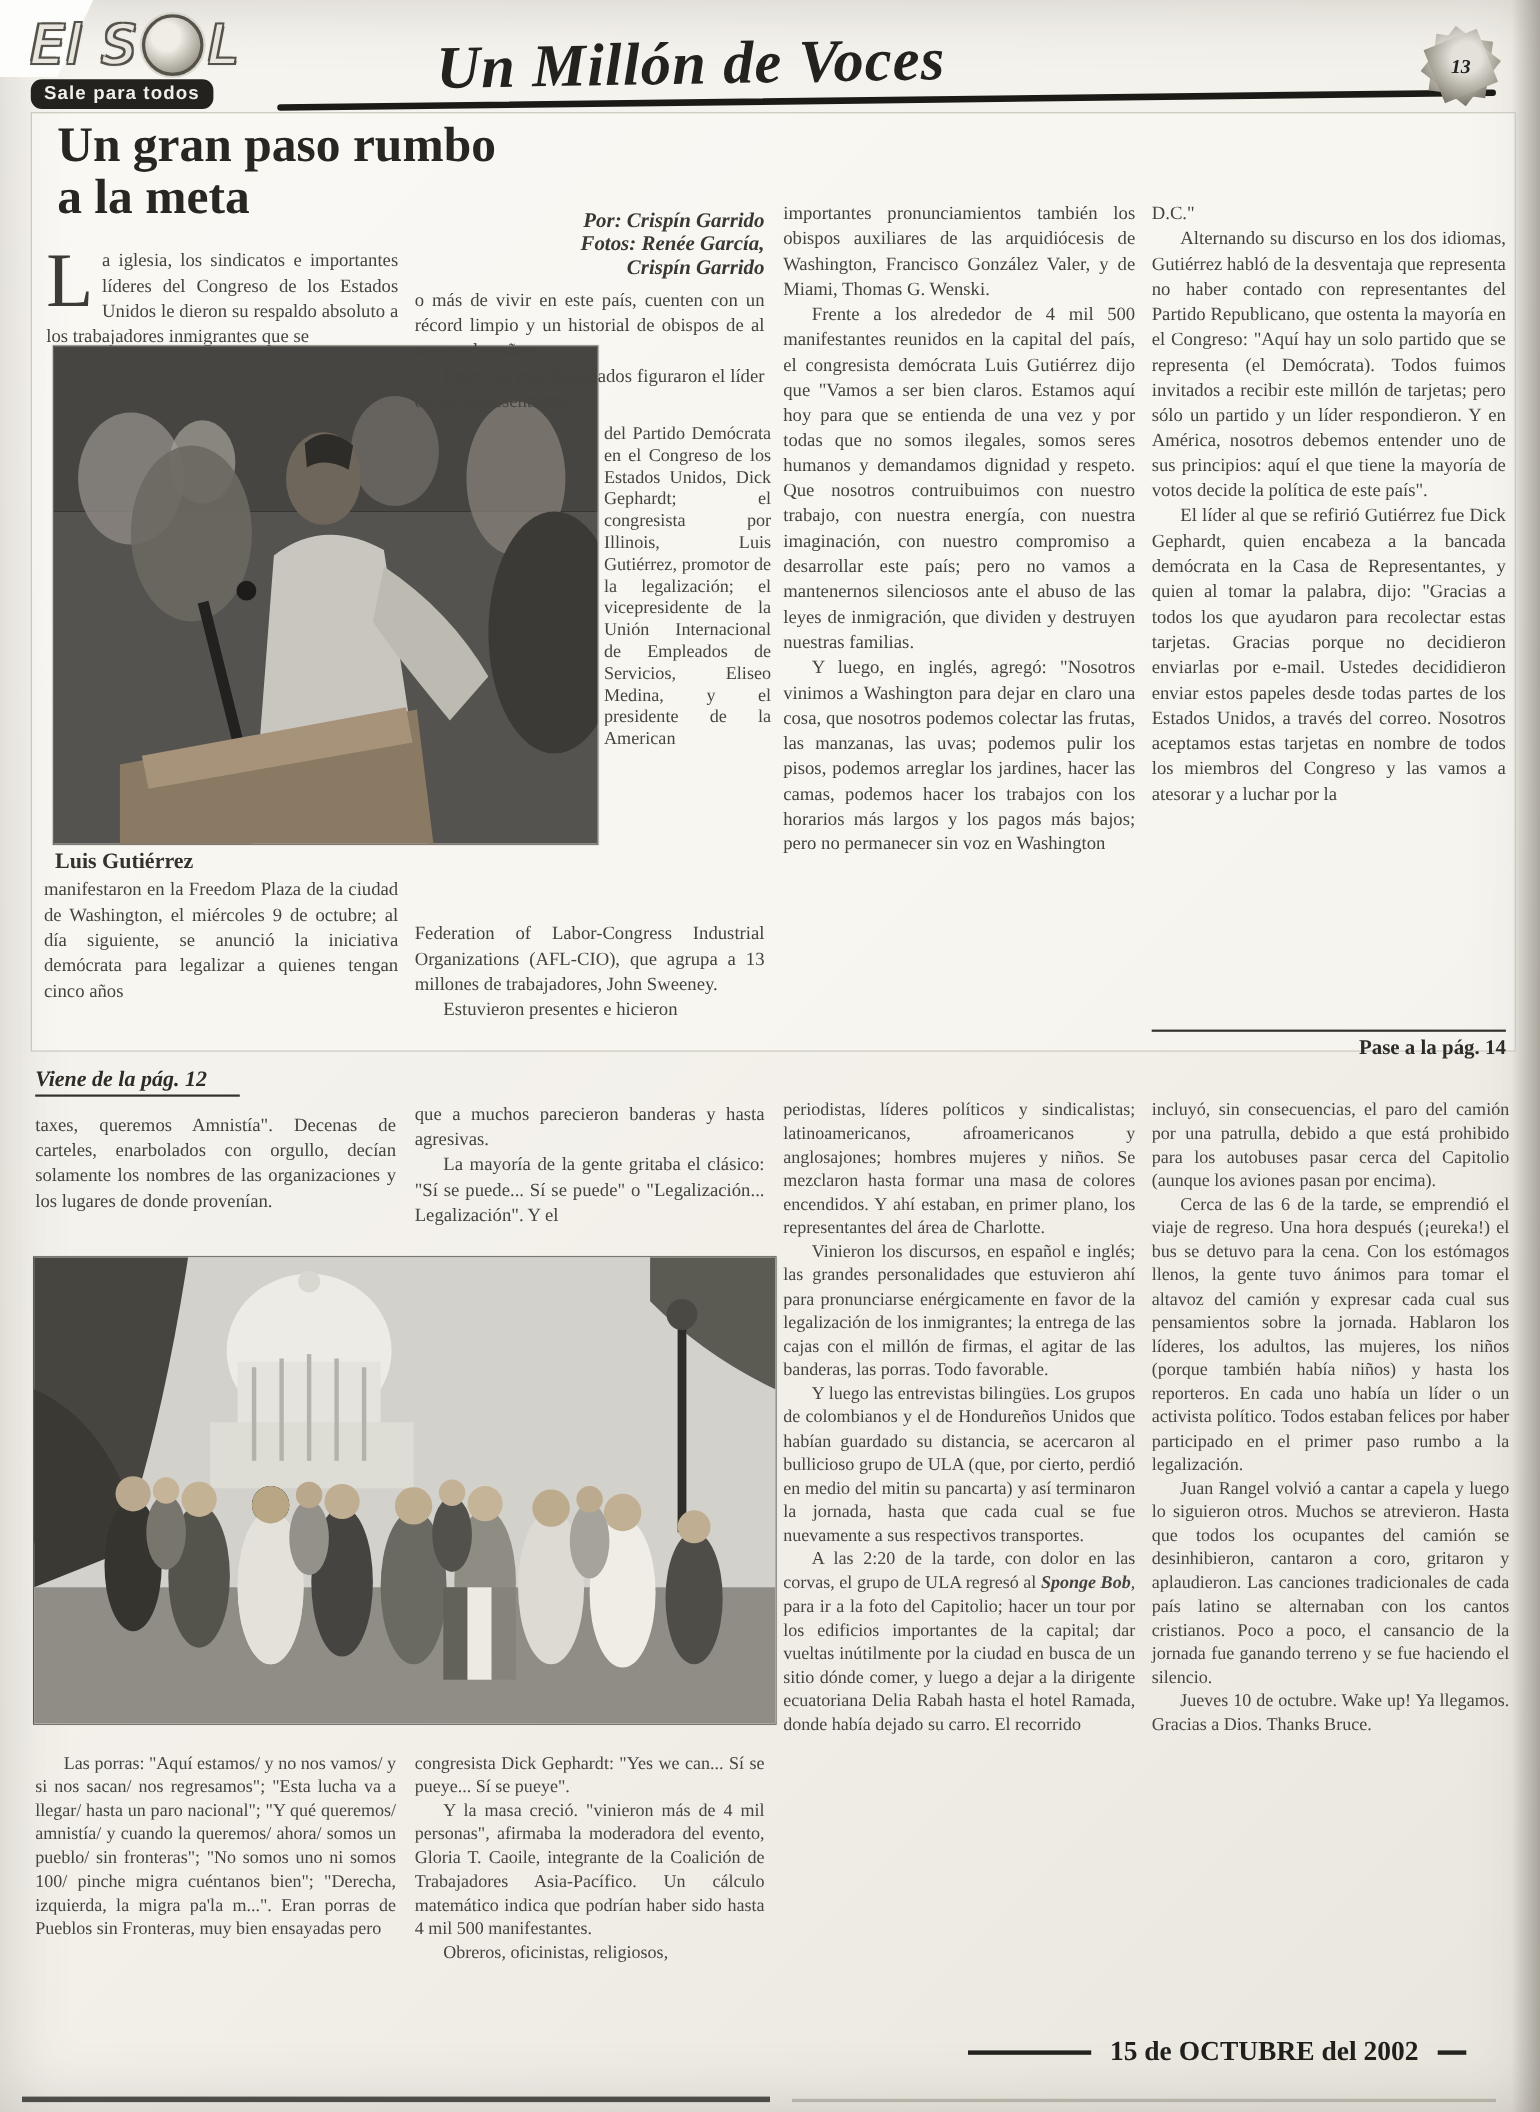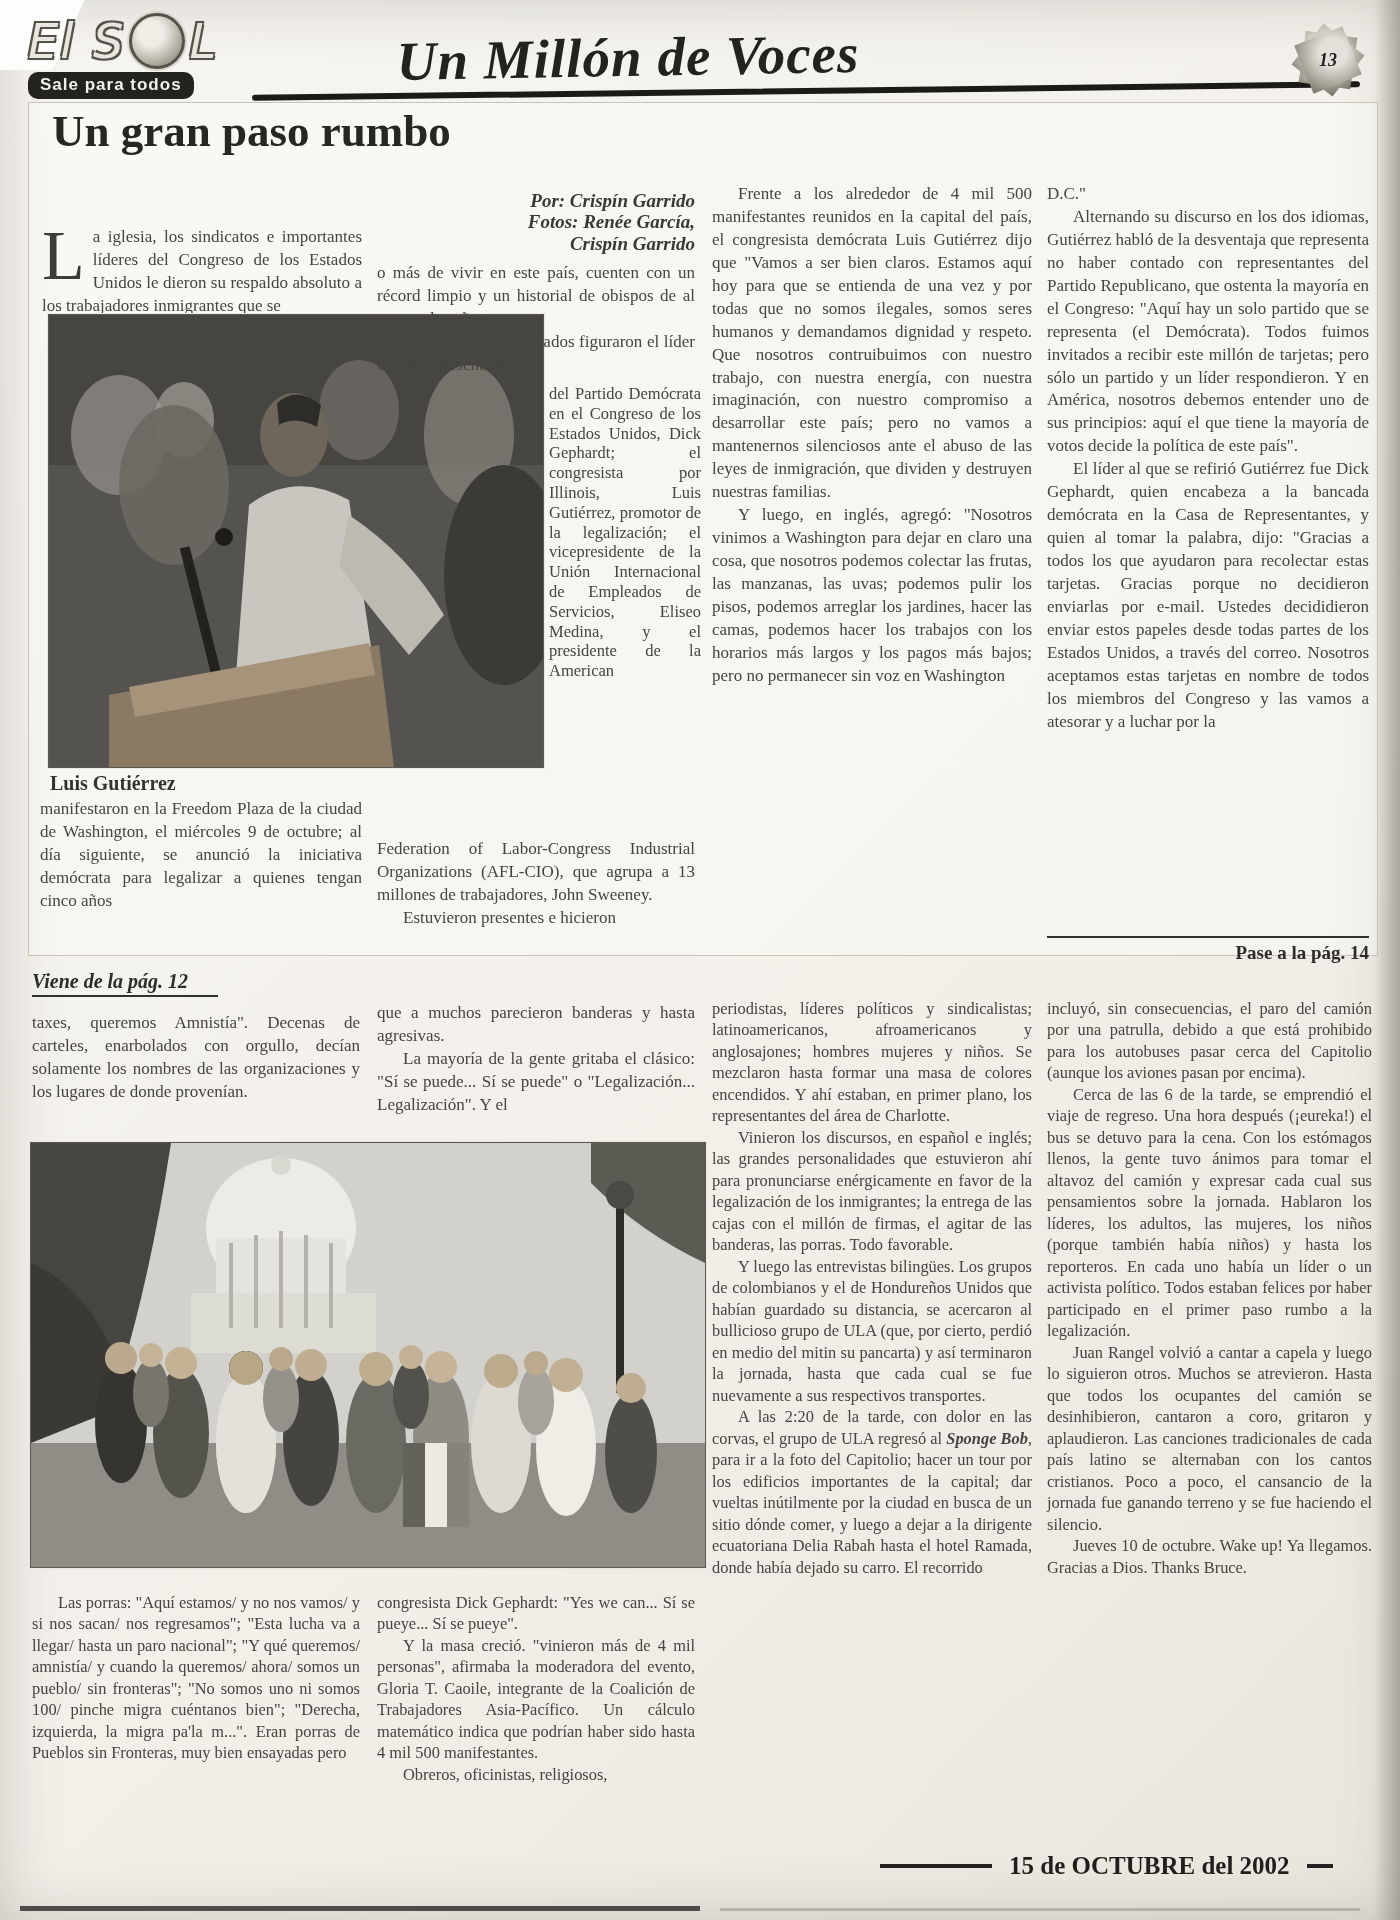--- a/index.html
+++ b/index.html
@@ -90,20 +90,21 @@
     <i class="sq sq1"></i>
     <i class="sq sq2"></i>
     <i class="sq sq3"></i>
     <span class="pageno">13</span>
   </div>
 
   <section class="top-article"></section>
 
   <div class="abs headline" style="left:52px;top:108px;width:460px;">
     <div>Un gran paso rumbo</div>
+    <div>a la meta</div>
   </div>
 
   <div class="abs byline" style="left:377px;top:190px;width:318px;">
     <div>Por: Crispín Garrido</div>
     <div>Fotos: Renée García,</div>
     <div>Crispín Garrido</div>
   </div>
 
   <div class="abs bt" style="left:42px;top:226px;width:320px;">
     <p><span class="dropcap">L</span><span>a iglesia, los sindicatos e importantes líderes del Congreso de los Estados Unidos le dieron su respaldo absoluto a los trabajadores inmigrantes que se</span></p>
@@ -143,20 +144,21 @@
   <div class="abs bt narrowcol" style="left:549px;top:384px;width:152px;">
     <p>del Partido Demócrata en el Congreso de los Estados Unidos, Dick Gephardt; el congresista por Illinois, Luis Gutiérrez, promotor de la legalización; el vicepresidente de la Unión Internacional de Empleados de Servicios, Eliseo Medina, y el presidente de la American</p>
   </div>
 
   <div class="abs bt" style="left:377px;top:838px;width:318px;">
     <p>Federation of Labor-Congress Industrial Organizations (AFL-CIO), que agrupa a 13 millones de trabajadores, John Sweeney.</p>
     <p class="indent">Estuvieron presentes e hicieron</p>
   </div>
 
   <div class="abs bt" style="left:712px;top:183px;width:320px;">
+    <p>importantes pronunciamientos también los obispos auxiliares de las arquidiócesis de Washington, Francisco González Valer, y de Miami, Thomas G. Wenski.</p>
     <p class="indent">Frente a los alrededor de 4 mil 500 manifestantes reunidos en la capital del país, el congresista demócrata Luis Gutiérrez dijo que "Vamos a ser bien claros. Estamos aquí hoy para que se entienda de una vez y por todas que no somos ilegales, somos seres humanos y demandamos dignidad y respeto. Que nosotros contruibuimos con nuestro trabajo, con nuestra energía, con nuestra imaginación, con nuestro compromiso a desarrollar este país; pero no vamos a mantenernos silenciosos ante el abuso de las leyes de inmigración, que dividen y destruyen nuestras familias.</p>
     <p class="indent">Y luego, en inglés, agregó: "Nosotros vinimos a Washington para dejar en claro una cosa, que nosotros podemos colectar las frutas, las manzanas, las uvas; podemos pulir los pisos, podemos arreglar los jardines, hacer las camas, podemos hacer los trabajos con los horarios más largos y los pagos más bajos; pero no permanecer sin voz en Washington</p>
   </div>
 
   <div class="abs bt" style="left:1047px;top:183px;width:322px;">
     <p>D.C."</p>
     <p class="indent">Alternando su discurso en los dos idiomas, Gutiérrez habló de la desventaja que representa no haber contado con representantes del Partido Republicano, que ostenta la mayoría en el Congreso: "Aquí hay un solo partido que se representa (el Demócrata). Todos fuimos invitados a recibir este millón de tarjetas; pero sólo un partido y un líder respondieron. Y en América, nosotros debemos entender uno de sus principios: aquí el que tiene la mayoría de votos decide la política de este país".</p>
     <p class="indent">El líder al que se refirió Gutiérrez fue Dick Gephardt, quien encabeza a la bancada demócrata en la Casa de Representantes, y quien al tomar la palabra, dijo: "Gracias a todos los que ayudaron para recolectar estas tarjetas. Gracias porque no decidieron enviarlas por e-mail. Ustedes decididieron enviar estos papeles desde todas partes de los Estados Unidos, a través del correo. Nosotros aceptamos estas tarjetas en nombre de todos los miembros del Congreso y las vamos a atesorar y a luchar por la</p>
   </div>
 

